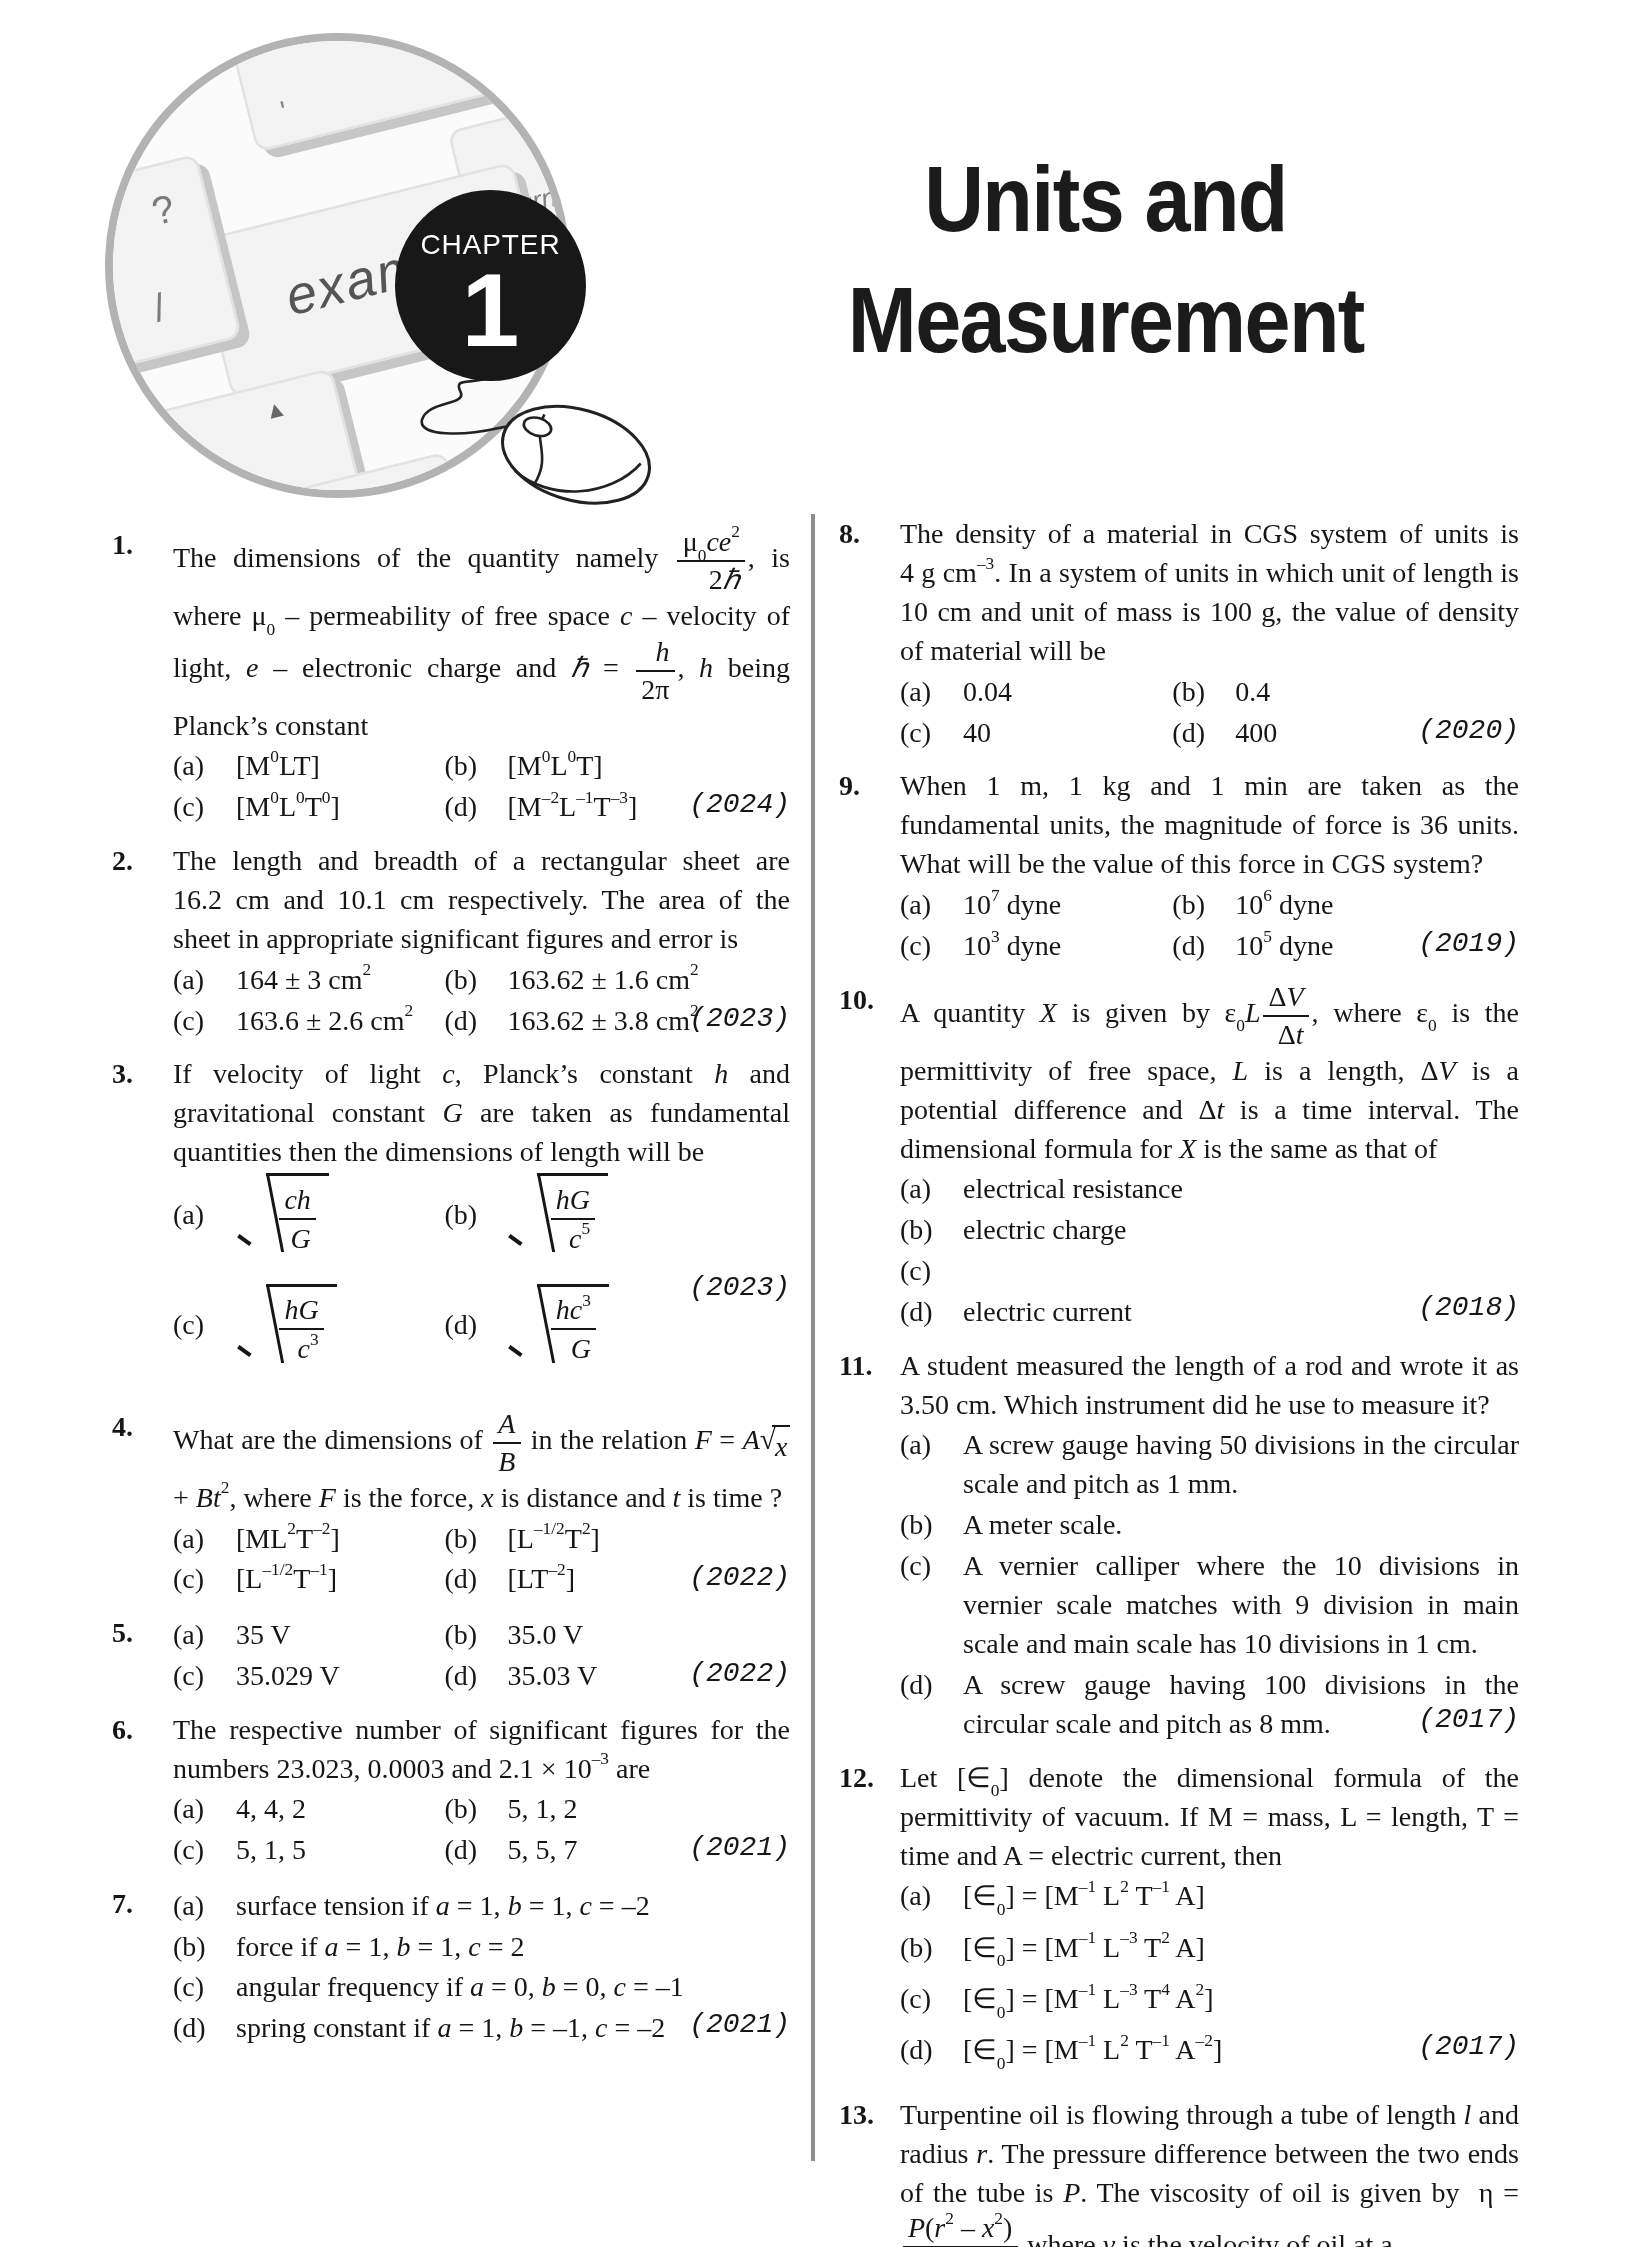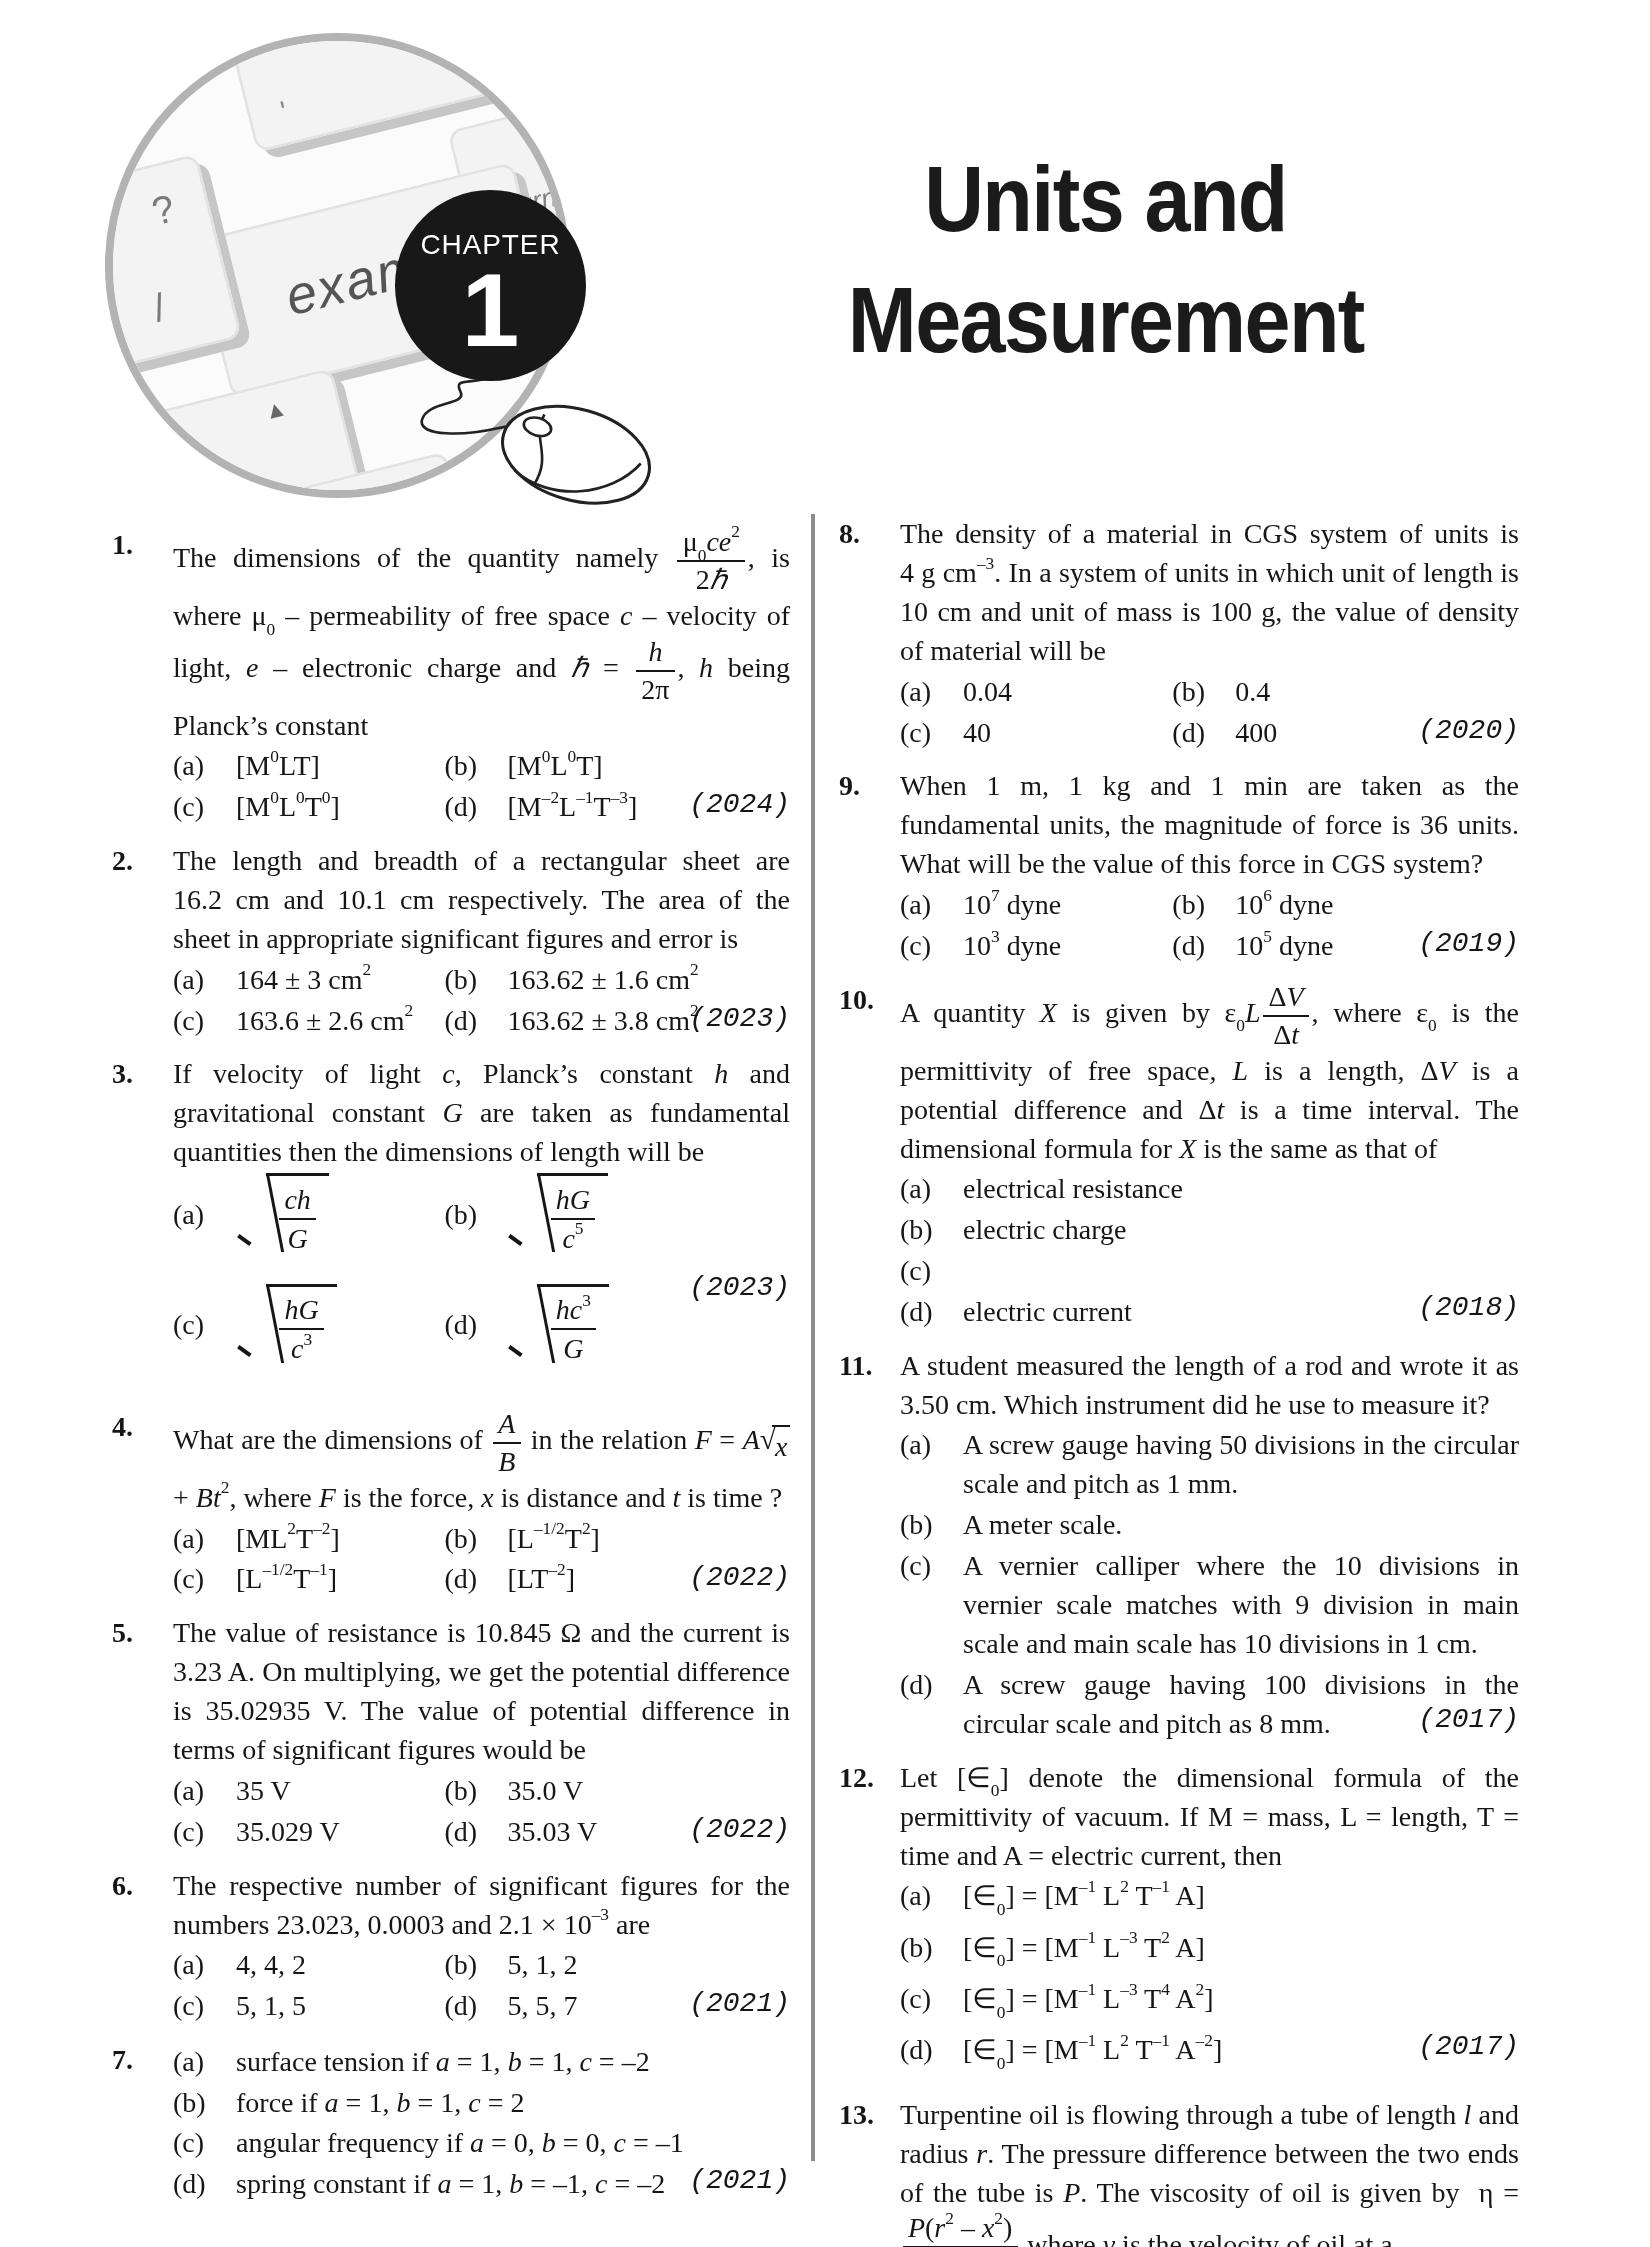--- a/index.html
+++ b/index.html
@@ -60,21 +60,21 @@
   .opt-row .opt:first-child{flex:0 0 44%;}
   .opt-row .opt:nth-child(2){flex:1;}
   .tall .opt-row{margin-bottom:26px;align-items:center;}
   .tall .opt{align-items:center;}
   .year{position:absolute;right:0;bottom:3.5px;font-style:italic;font-size:28px;font-family:Liberation Mono, monospace;}
   .tall .year{bottom:61px;}
 
   
   sup{font-size:.62em;line-height:0;position:relative;top:-.18em;}
   sub{font-size:.62em;line-height:0;position:relative;bottom:-.18em;}
-  .frac{display:inline-block;vertical-align:middle;text-align:center;line-height:1.12;padding:0 2.6px;}
+  .frac{display:inline-block;vertical-align:middle;text-align:right;line-height:1.12;padding:0 2.6px;}
   .frac .num{display:block;border-bottom:2.6px solid #161616;padding:0.9px 5.3px 2.6px;}
   .frac .den{display:block;padding:2.6px 5.3px 0;}
   .sqrt{position:relative;display:inline-block;border-top:3.1px solid #161616;
         padding:7px 10.5px 1.8px 10.5px;margin-left:30px;}
   .sqrt::before{content:'';position:absolute;left:-15px;top:-1.8px;height:calc(100% - 1.8px);width:15px;
         border-right:3.5px solid #161616;transform:skewX(11deg);transform-origin:top right;}
   .sqrt::after{content:'';position:absolute;left:-29px;bottom:14px;width:15px;height:3.5px;
         background:#161616;transform:rotate(36deg);}
   .isqrt{display:inline-flex;align-items:flex-start;}
   .isqrt .rad{font-size:1.05em;line-height:1;position:relative;top:.02em;}
@@ -240,21 +240,20 @@
               <span class="val">[LT<sup>–2</sup>]</span>
             </div>
           </div>
           <span class="year">(2022)</span>
         </div>
     </div>
   </div>
     <div class="q">
     <div class="qnum">5.</div>
     <div class="qmain">
-      <div class="qbody">The value of resistance is 10.845 Ω and the current is 3.23 A. On multiplying, we get the potential difference is 35.02935 V. The value of potential difference in terms of significant figures would be</div>
       <div class="opts pairs">
           <div class="opt-row">
             <div class="opt">
               <span class="lab">(a)</span>
               <span class="val">35 V</span>
             </div>
             <div class="opt">
               <span class="lab">(b)</span>
               <span class="val">35.0 V</span>
             </div>

